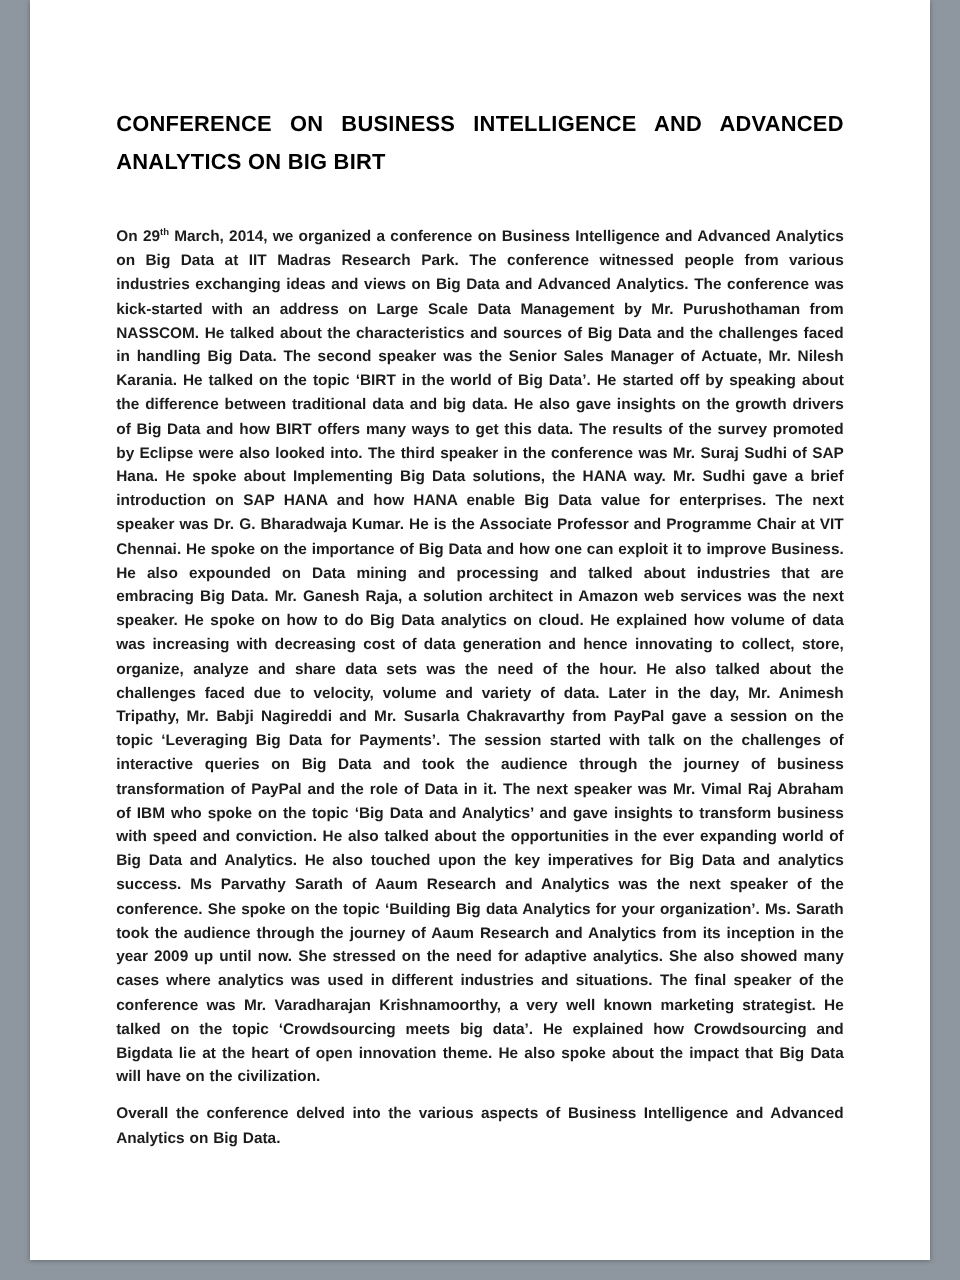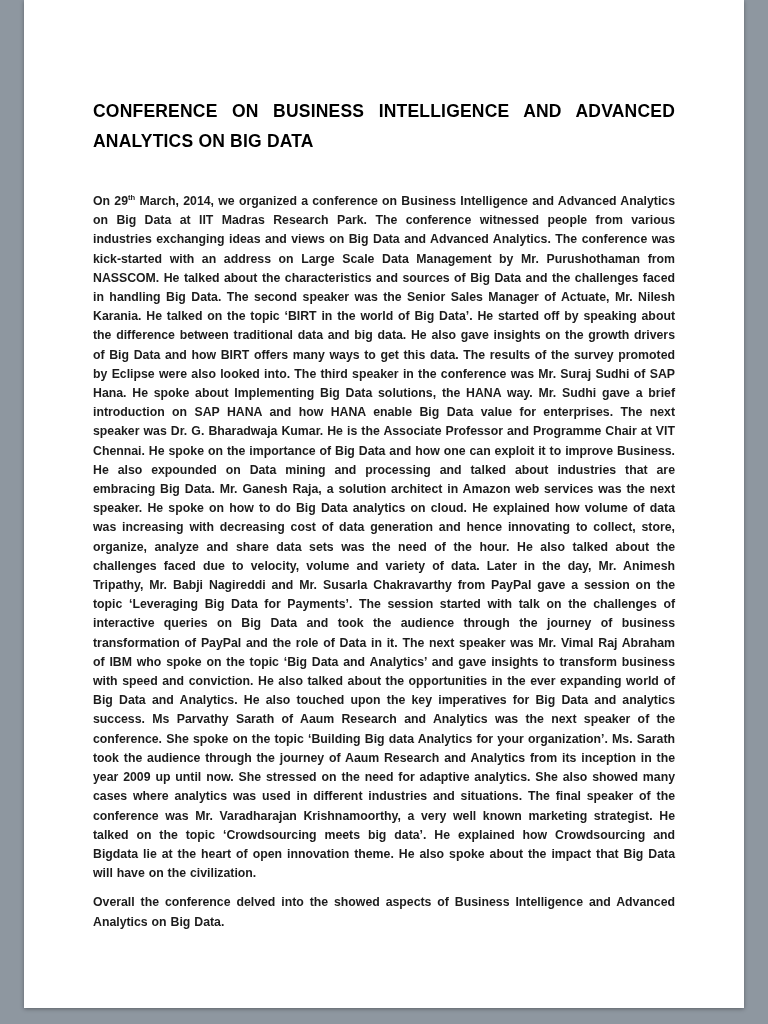--- a/index.html
+++ b/index.html
@@ -23,21 +23,21 @@
     left: 24px;
     top: 0;
     width: 720px;
     height: 1008px;
     background: #ffffff;
     box-shadow: 0 1px 4px rgba(0,0,0,0.35);
     box-sizing: border-box;
     padding: 84px 69px 0 69px;
   }
   h1.doc-title {
-    margin: 12px 0 36px 0;
+    margin: 0 0 36px 0;
     padding: 0;
     color: #000000;
     font-size: 17.5px;
     font-weight: 700;
     line-height: 30px;
     letter-spacing: 0.2px;
   }
   .title-line {
     display: block;
   }
@@ -67,21 +67,21 @@
   }
 </style>
 </head>
 <body>
 
 <div class="viewer">
   <div class="page">
 
     <h1 class="doc-title">
       <span class="title-line jline">CONFERENCE ON BUSINESS INTELLIGENCE AND ADVANCED</span>
-      <span class="title-line">ANALYTICS ON BIG DATA</span>
+      <span class="title-line">ANALYTICS ON BIG BIRT</span>
     </h1>
 
     <p class="body-text"><span>On 29</span><sup>th</sup><span> March, 2014, we organized a conference on Business Intelligence and Advanced Analytics on Big Data at IIT Madras Research Park. The conference witnessed people from various industries exchanging ideas and views on Big Data and Advanced Analytics. The conference was kick-started with an address on Large Scale Data Management by Mr. Purushothaman from NASSCOM. He talked about the characteristics and sources of Big Data and the challenges faced in handling Big Data. The second speaker was the Senior Sales Manager of Actuate, Mr. Nilesh Karania. He talked on the topic ‘BIRT in the world of Big Data’. He started off by speaking about the difference between traditional data and big data. He also gave insights on the growth drivers of Big Data and how BIRT offers many ways to get this data. The results of the survey promoted by Eclipse were also looked into. The third speaker in the conference was Mr. Suraj Sudhi of SAP Hana. He spoke about Implementing Big Data solutions, the HANA way. Mr. Sudhi gave a brief introduction on SAP HANA and how HANA enable Big Data value for enterprises. The next speaker was Dr. G. Bharadwaja Kumar. He is the Associate Professor and Programme Chair at VIT Chennai. He spoke on the importance of Big Data and how one can exploit it to improve Business. He also expounded on Data mining and processing and talked about industries that are embracing Big Data. Mr. Ganesh Raja, a solution architect in Amazon web services was the next speaker. He spoke on how to do Big Data analytics on cloud. He explained how volume of data was increasing with decreasing cost of data generation and hence innovating to collect, store, organize, analyze and share data sets was the need of the hour. He also talked about the challenges faced due to velocity, volume and variety of data. Later in the day, Mr. Animesh Tripathy, Mr. Babji Nagireddi and Mr. Susarla Chakravarthy from PayPal gave a session on the topic ‘Leveraging Big Data for Payments’. The session started with talk on the challenges of interactive queries on Big Data and took the audience through the journey of business transformation of PayPal and the role of Data in it. The next speaker was Mr. Vimal Raj Abraham of IBM who spoke on the topic ‘Big Data and Analytics’ and gave insights to transform business with speed and conviction. He also talked about the opportunities in the ever expanding world of Big Data and Analytics. He also touched upon the key imperatives for Big Data and analytics success. Ms Parvathy Sarath of Aaum Research and Analytics was the next speaker of the conference. She spoke on the topic ‘Building Big data Analytics for your organization’. Ms. Sarath took the audience through the journey of Aaum Research and Analytics from its inception in the year 2009 up until now. She stressed on the need for adaptive analytics. She also showed many cases where analytics was used in different industries and situations. The final speaker of the conference was Mr. Varadharajan Krishnamoorthy, a very well known marketing strategist. He talked on the topic ‘Crowdsourcing meets big data’. He explained how Crowdsourcing and Bigdata lie at the heart of open innovation theme. He also spoke about the impact that Big Data will have on the civilization.</span></p>
 
-    <p class="body-text closing">Overall the conference delved into the showed aspects of Business Intelligence and Advanced Analytics on Big Data.</p>
+    <p class="body-text closing">Overall the conference delved into the various aspects of Business Intelligence and Advanced Analytics on Big Data.</p>
 
   </div>
 </div>
 
 </body></html>

